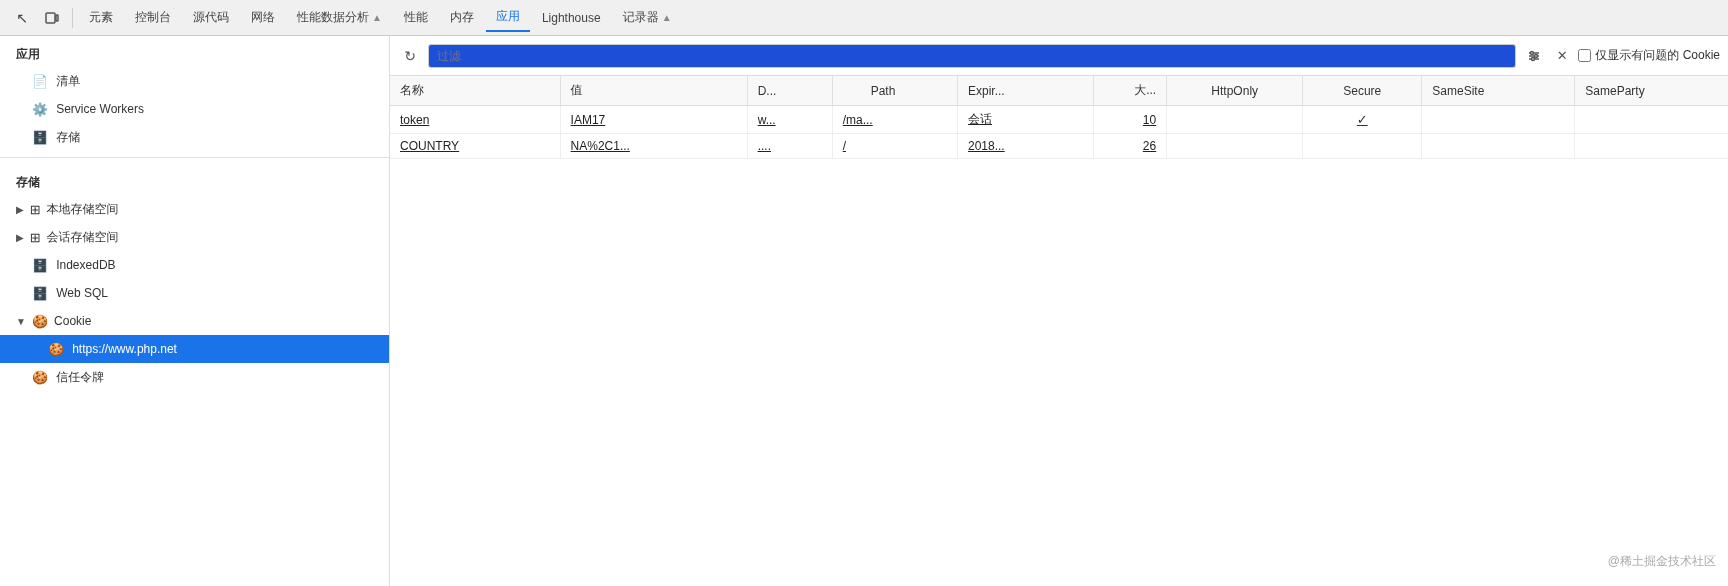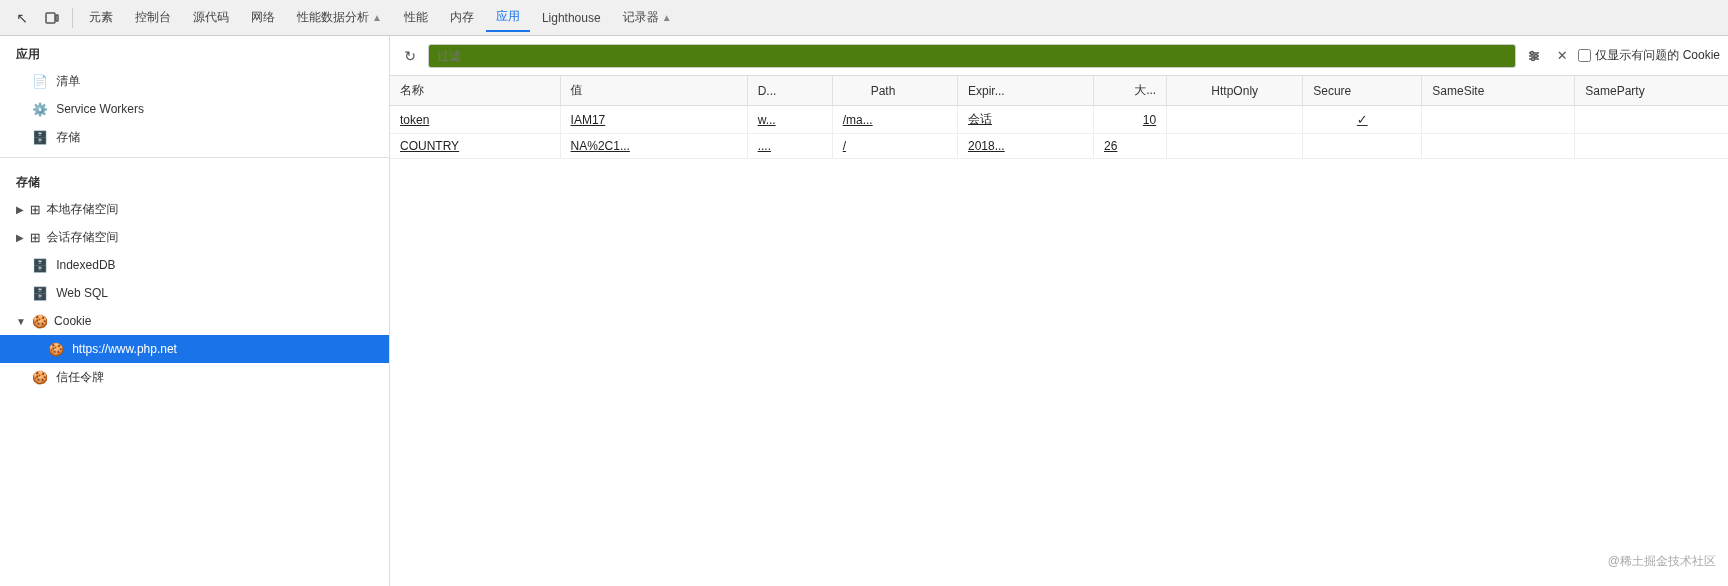--- a/index.html
+++ b/index.html
@@ -112,21 +112,21 @@
       position: relative;
     }
     .filter-input {
       width: 100%;
       height: 24px;
       border: 1px solid #ccc;
       border-radius: 3px;
       padding: 0 8px;
       font-size: 12px;
       outline: none;
-      background: #4d7c0f;
+      background: #1d4ed8;
     }
     .filter-actions {
       display: flex;
       align-items: center;
       gap: 4px;
     }
     .filter-icon-btn {
       width: 24px; height: 24px;
       display: flex; align-items: center; justify-content: center;
       cursor: pointer; border: none; background: transparent; border-radius: 3px;
@@ -177,21 +177,21 @@
     .checkmark { color: #333; font-size: 13px; }
 
     
     .col-name { min-width: 100px; }
     .col-value { min-width: 110px; }
     .col-domain { min-width: 50px; }
     .col-path { min-width: 70px; padding-left: 38px; }
     .col-expires { min-width: 80px; }
     .col-size { min-width: 40px; text-align: right; }
     .col-httponly { min-width: 80px; text-align: center; }
-    .col-secure { min-width: 70px; }
+    .col-secure { min-width: 70px; text-align: center; }
     .col-samesite { min-width: 90px; }
     .col-sameparty { min-width: 90px; }
 
     .watermark {
       position: fixed;
       bottom: 16px;
       right: 12px;
       font-size: 12px;
       color: #aaa;
     }
@@ -335,21 +335,21 @@
               <td class="checkmark" style="text-align: center;">✓</td>
               <td></td>
               <td></td>
             </tr>
             <tr>
               <td>COUNTRY</td>
               <td>NA%2C1...</td>
               <td>....</td>
               <td>/</td>
               <td>2018...</td>
-              <td style="">26</td>
+              <td style="text-align: right;">26</td>
               <td style="text-align: center;"></td>
               <td style="text-align: center;"></td>
               <td></td>
               <td></td>
             </tr>
           </tbody>
       </table>
     </div>
 
   </div>

